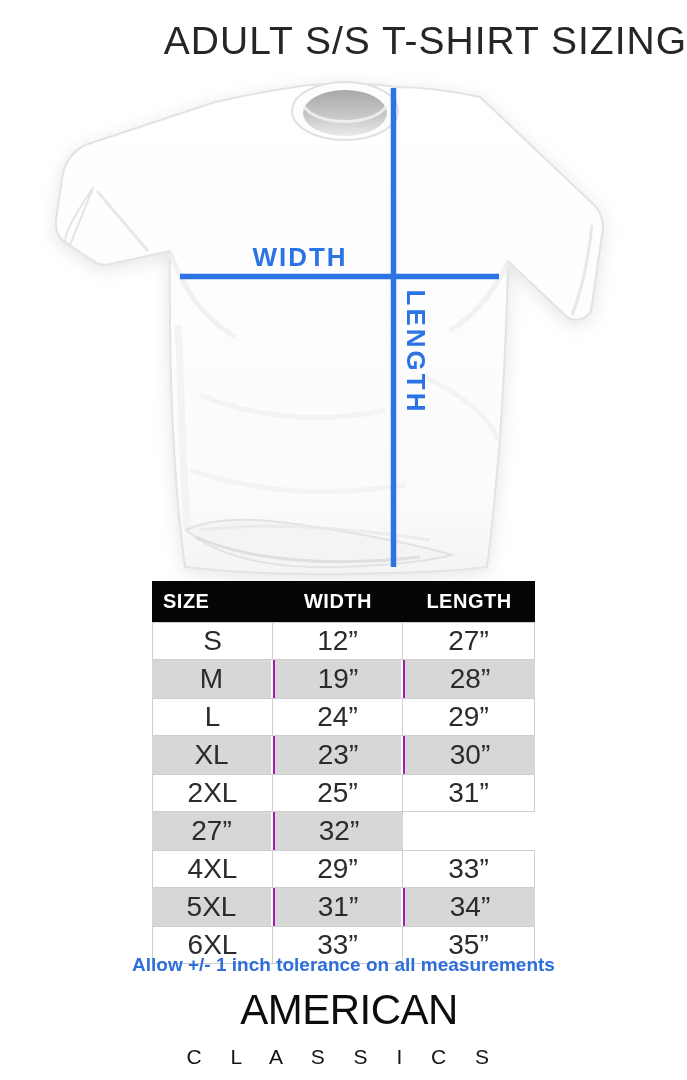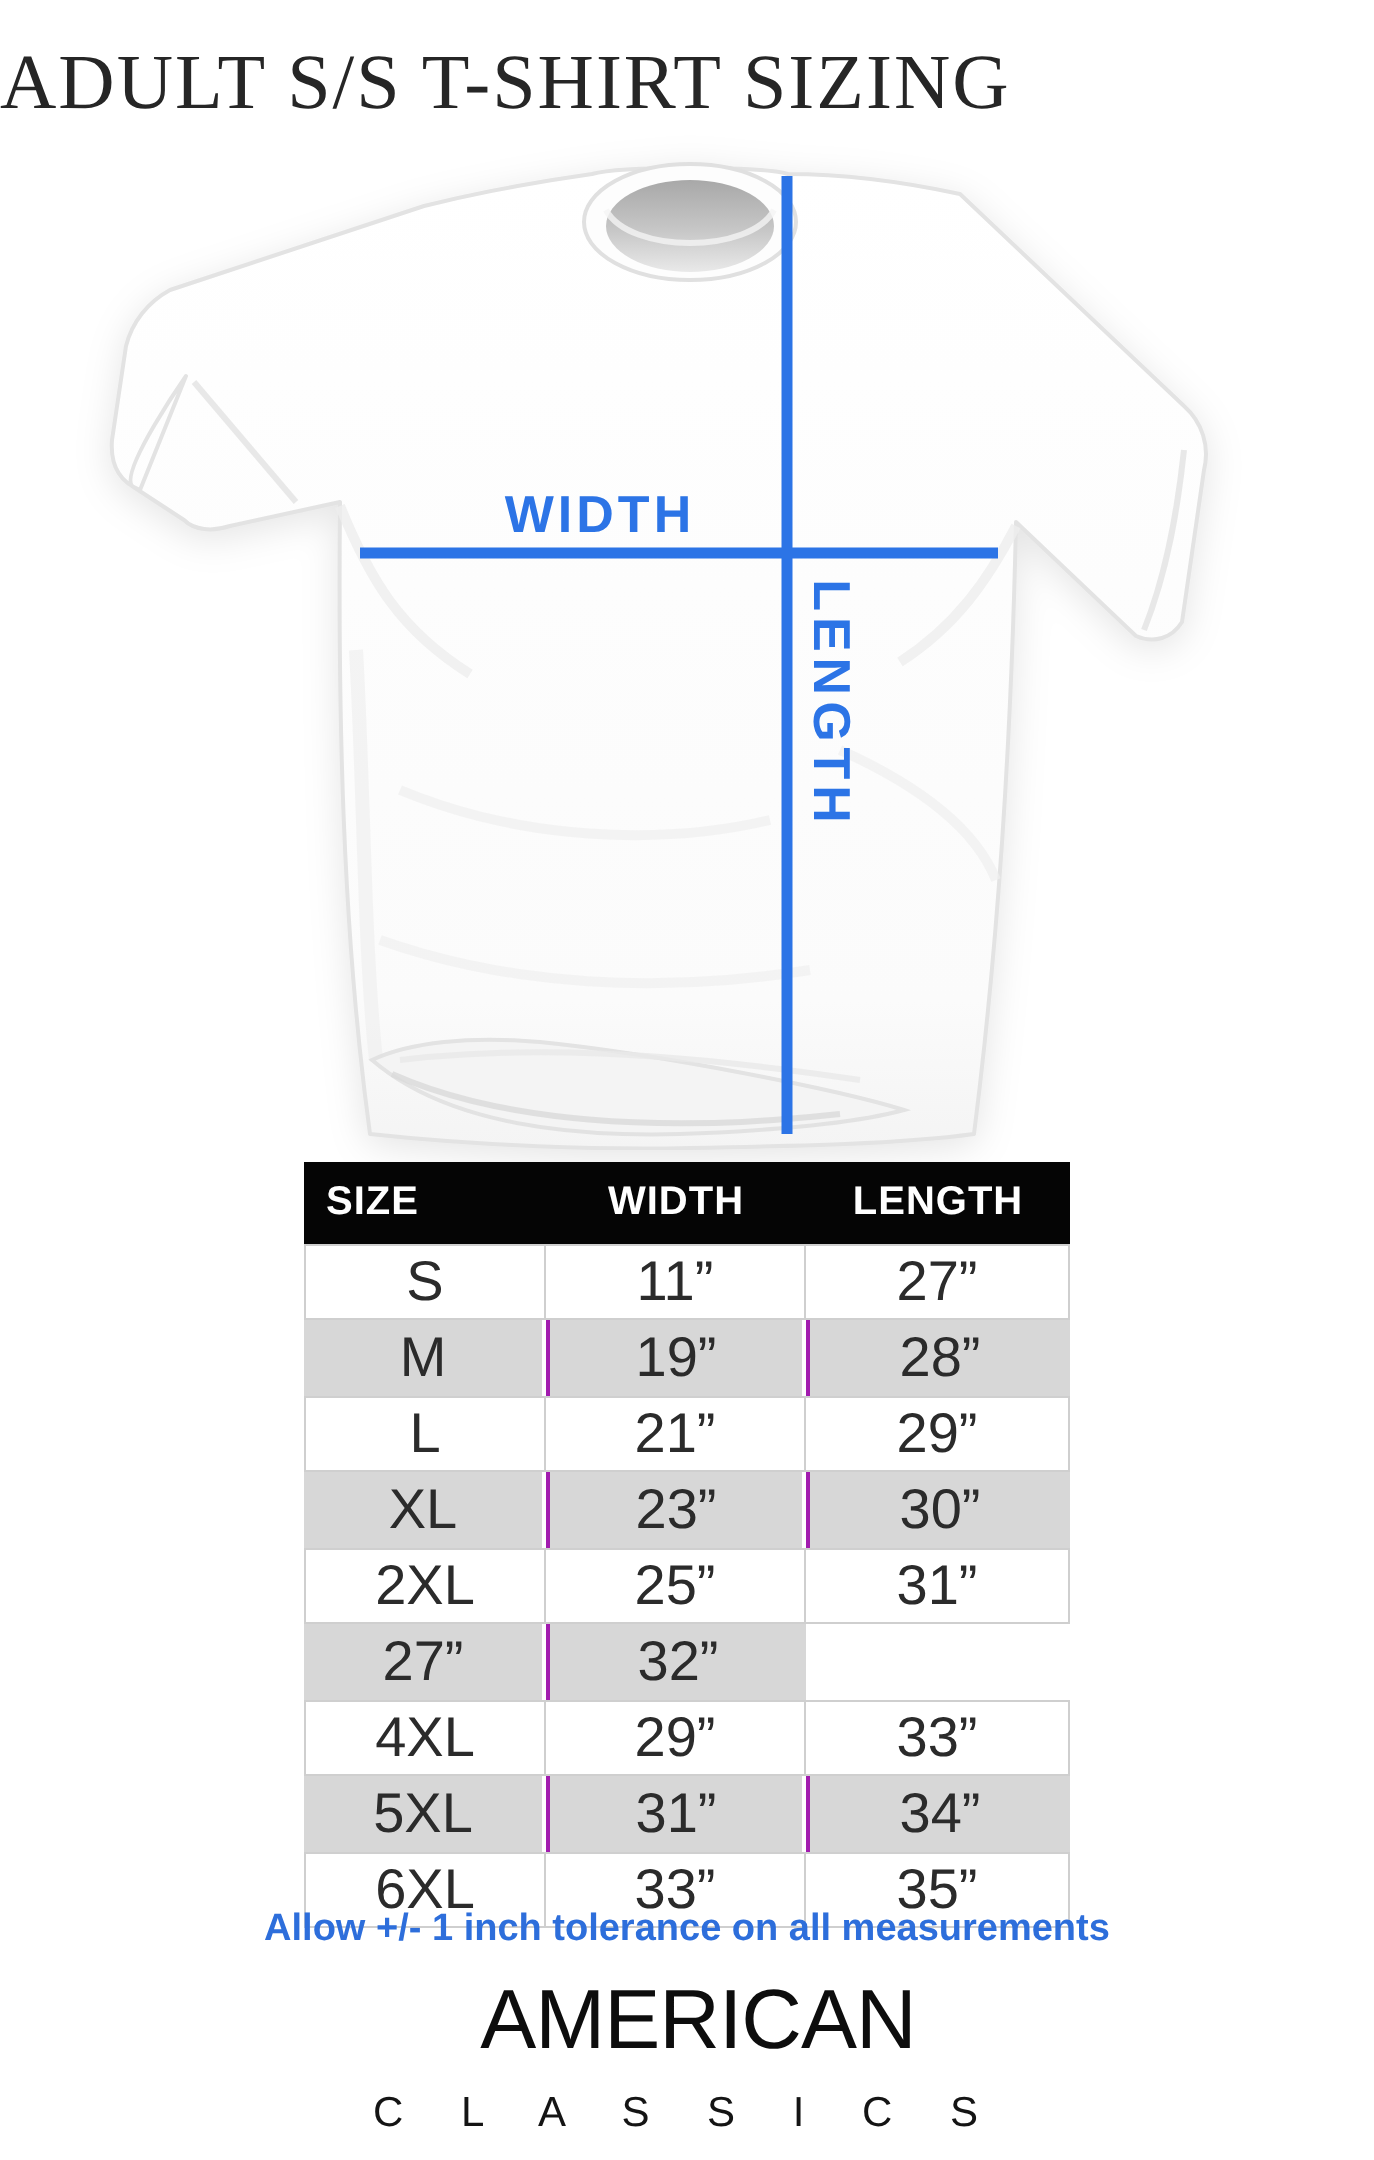--- a/index.html
+++ b/index.html
@@ -2,22 +2,22 @@
 <html style="--accent: #2c74e6; --note-blue: #2d6edb; --stripe: #d7d7d7; --header-bg: #050505;"><head>
 <meta charset="utf-8">
 <style>
   html,body{margin:0;padding:0;}
   body{
     width:687px;height:1080px;position:relative;background:#ffffff;
     font-family:"Liberation Sans", sans-serif;overflow:hidden;
   }
   
   .title{
-    position:absolute;top:19px;left:0;width:687px;text-align:left;
-    font-size:39px;font-weight:300;letter-spacing:1px;color:#262626;font-family:Liberation Serif, serif;
+    position:absolute;top:19px;left:0;width:687px;text-align:right;
+    font-size:39px;font-weight:300;letter-spacing:1px;color:#262626;
   }
   
   .shirt-wrap{position:absolute;top:75px;left:0;width:687px;height:500px;}
   .shirt-wrap svg{filter:drop-shadow(0 4px 9px rgba(0,0,0,0.10));}
   
   .size-table{
     position:absolute;left:152px;top:581px;width:383px;
   }
   .tr{display:grid;grid-template-columns:121px 130px 132px;box-sizing:border-box;}
   .th-row{height:41px;background:var(--header-bg,#050505);}
@@ -125,31 +125,31 @@
 </div>
 
 <div class="size-table">
   <div class="tr th-row">
     <div class="th first">SIZE</div>
     <div class="th">WIDTH</div>
     <div class="th">LENGTH</div>
   </div>
   <div class="tr white">
     <div class="td">S</div>
-    <div class="td">11”</div>
+    <div class="td">12”</div>
     <div class="td">27”</div>
   </div>
   <div class="tr gray">
     <div class="td">M</div>
     <div class="td">19”</div>
     <div class="td">28”</div>
   </div>
   <div class="tr white">
     <div class="td">L</div>
-    <div class="td">21”</div>
+    <div class="td">24”</div>
     <div class="td">29”</div>
   </div>
   <div class="tr gray">
     <div class="td">XL</div>
     <div class="td">23”</div>
     <div class="td">30”</div>
   </div>
   <div class="tr white">
     <div class="td">2XL</div>
     <div class="td">25”</div>

